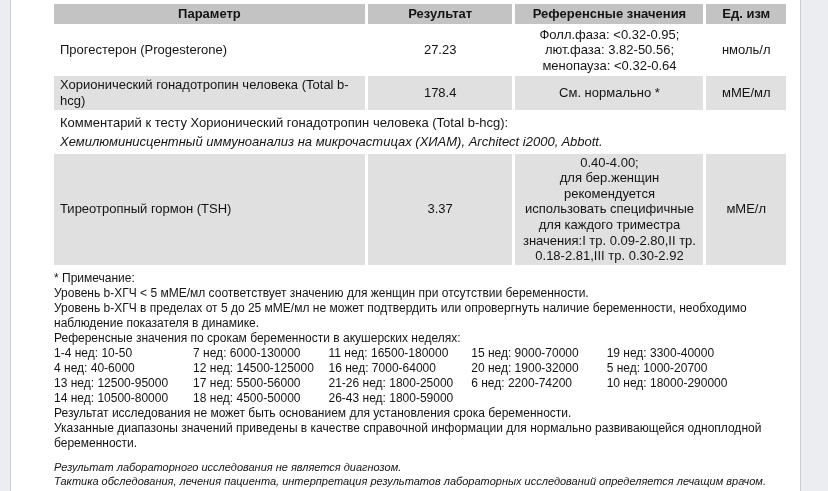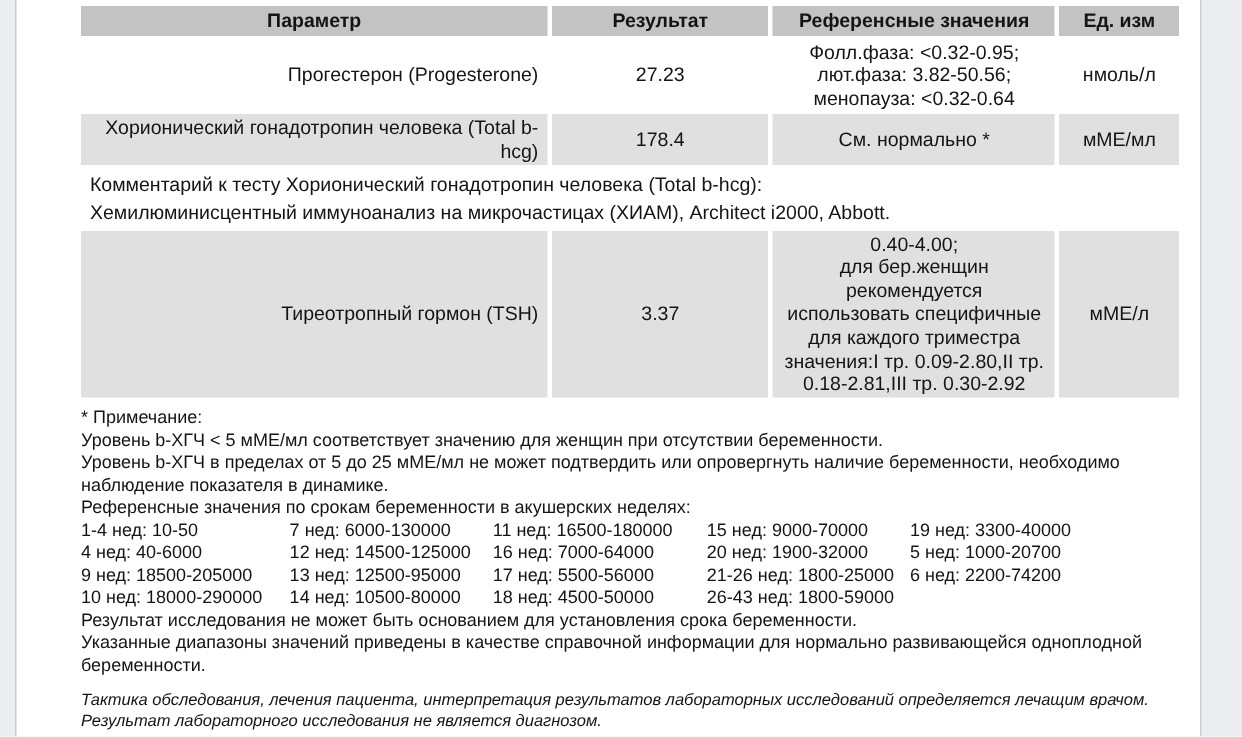--- a/index.html
+++ b/index.html
@@ -40,26 +40,26 @@
   }
   th.w-param { width: 43%; }
   th.w-result { width: 20%; }
   th.w-ref { width: 26%; }
   th.w-unit { width: 11%; }
   table.results td {
     padding: 1px 6px;
     vertical-align: middle;
   }
   .row-shaded td { background: var(--row-shade, #e0e0e0); }
-  .c-param { text-align: right; }
+  .c-param { text-align: left; }
   .c-result, .c-ref, .c-unit { text-align: center; }
   .c-ref { white-space: pre-line; }
   .row-comment td { padding: 1px 1px; }
   .comment-line { line-height: 19px; }
-  .comment-line.italic { }
+  .comment-line.italic { font-style: italic; }
   
   .notes { font-size: 12px; line-height: 15px; margin-top: 4px; }
   .note-title { font-weight: 400; }
   .weeks-grid {
     display: grid;
     grid-template-columns: 19% 18.5% 19.5% 18.5% 24.5%;
     width: 100%;
   }
   .week-cell { line-height: 15px; white-space: nowrap; }
   .disclaimer {
@@ -124,33 +124,32 @@
       <div class="week-cell">1-4 нед: 10-50</div>
       <div class="week-cell">7 нед: 6000-130000</div>
       <div class="week-cell">11 нед: 16500-180000</div>
       <div class="week-cell">15 нед: 9000-70000</div>
       <div class="week-cell">19 нед: 3300-40000</div>
       <div class="week-cell">4 нед: 40-6000</div>
       <div class="week-cell">12 нед: 14500-125000</div>
       <div class="week-cell">16 нед: 7000-64000</div>
       <div class="week-cell">20 нед: 1900-32000</div>
       <div class="week-cell">5 нед: 1000-20700</div>
-      <div class="week-cell">9 нед: 18500-205000</div>
       <div class="week-cell">13 нед: 12500-95000</div>
       <div class="week-cell">17 нед: 5500-56000</div>
       <div class="week-cell">21-26 нед: 1800-25000</div>
       <div class="week-cell">6 нед: 2200-74200</div>
       <div class="week-cell">10 нед: 18000-290000</div>
       <div class="week-cell">14 нед: 10500-80000</div>
       <div class="week-cell">18 нед: 4500-50000</div>
       <div class="week-cell">26-43 нед: 1800-59000</div>
     </div>
 
     <div class="note-line">Результат исследования не может быть основанием для установления срока беременности.</div>
     <div class="note-line">Указанные диапазоны значений приведены в качестве справочной информации для нормально развивающейся одноплодной беременности.</div>
 
     <div class="disclaimer">
+      <div>Результат лабораторного исследования не является диагнозом.</div>
       <div>Тактика обследования, лечения пациента, интерпретация результатов лабораторных исследований определяется лечащим врачом.</div>
-      <div>Результат лабораторного исследования не является диагнозом.</div>
     </div>
   </div>
 
 </div>
 
 </body></html>

